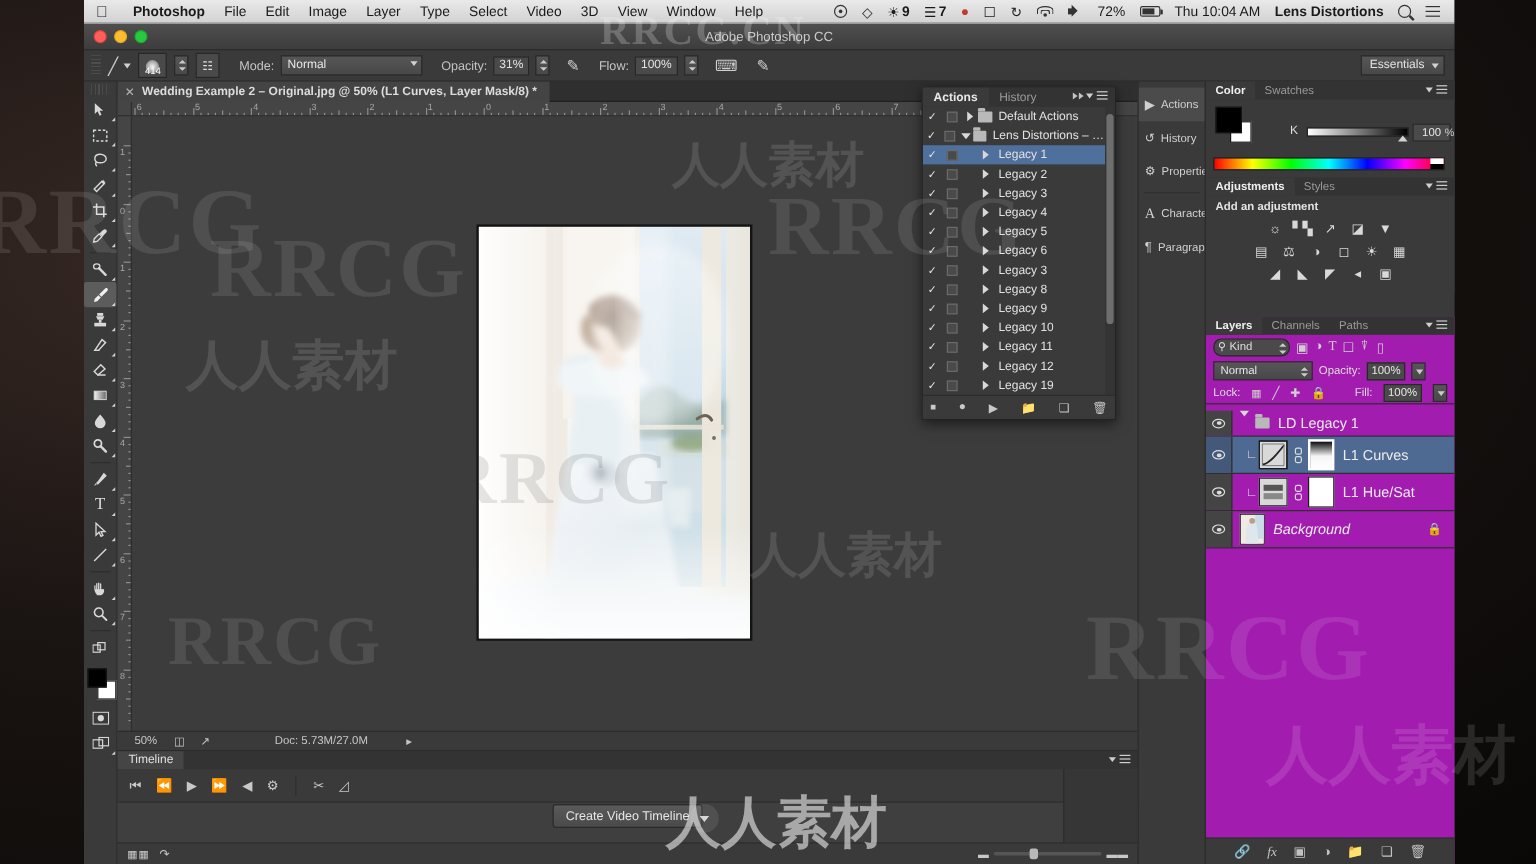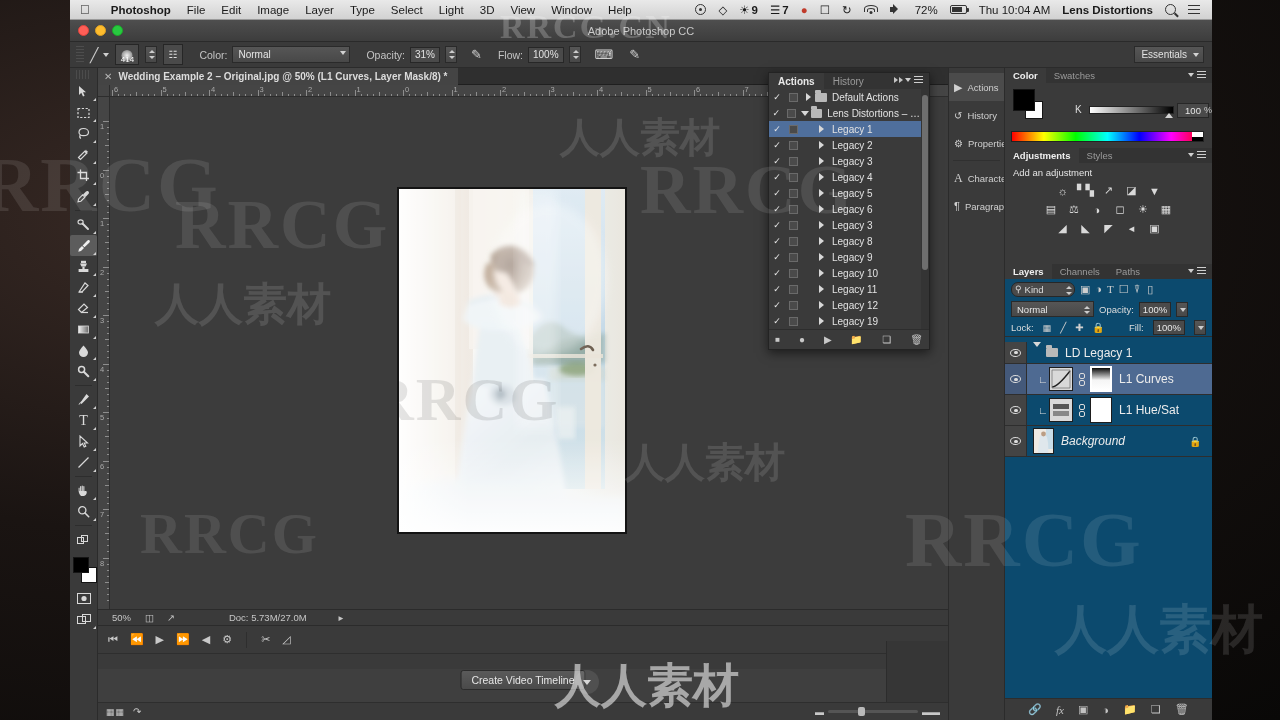--- a/index.html
+++ b/index.html
@@ -175,26 +175,26 @@
   .cswatch .b{position:absolute;left:12px;top:12px;width:18px;height:18px;background:#fff;border:1px solid #151515;}
   .kslider{position:absolute;left:84px;top:38px;width:85px;height:8px;background:linear-gradient(90deg,#fff,#000);border:1px solid #222;}
   .kthumb{position:absolute;left:84px;top:45px;width:0;height:0;border-left:4px solid transparent;border-right:4px solid transparent;border-bottom:5px solid #d4d4d4;}
   .kval{position:absolute;left:178px;top:37px;}
   .spectrum{position:absolute;left:6px;right:8px;bottom:6px;height:11px;
       background:linear-gradient(90deg,#ff0000,#ffff00,#00ff00,#00ffff,#0000ff,#ff00ff,#ff0000);border:1px solid #222;}
   .spectrum:after{content:"";position:absolute;right:0;top:0;width:11px;height:100%;background:linear-gradient(#fff 50%,#000 50%);}
 
   
   #adjpanel{height:96px;position:relative;}
-  .adjhdr{font-size:9.5px;color:#e4e4e4;font-weight:normal;padding:4px 0 3px 8px;}
+  .adjhdr{font-size:9.5px;color:#e4e4e4;font-weight:bold;padding:4px 0 3px 8px;}
   .adjrow{display:flex;justify-content:center;gap:6px;padding:2px 0;}
   .adjico{width:17px;height:15px;display:flex;align-items:center;justify-content:center;color:#d9d9d9;}
 
   
-  #layerspanel{position:absolute;left:0;right:0;top:196px;bottom:0;background:#0c4a6e;}
+  #layerspanel{position:absolute;left:0;right:0;top:196px;bottom:0;background:#a21caf;}
   .lrow-filter{height:20px;display:flex;align-items:center;gap:5px;padding:0 6px;}
   .kindsel{background:#4a4a4a;border:1px solid #272727;height:15px;display:flex;align-items:center;
       gap:3px;padding:0 3px;font-size:9.5px;color:#ddd;width:64px;position:relative;border-radius:7px;}
   .kindsel .st{position:absolute;right:2px;top:1px;width:8px;height:13px;}
   .kindsel .st:before,.kindsel .st:after{content:"";position:absolute;left:2px;width:0;height:0;border-left:3px solid transparent;border-right:3px solid transparent;}
   .kindsel .st:before{top:2px;border-bottom:3px solid #ccc;}
   .kindsel .st:after{bottom:2px;border-top:3px solid #ccc;}
   .fico{color:#cfcfcf;font-size:11px;}
   .lrow-blend{height:20px;display:flex;align-items:center;gap:5px;padding:0 6px;}
   .blendsel{background:linear-gradient(#565656,#484848);border:1px solid #2a2a2a;height:16px;font-size:9.5px;
@@ -243,21 +243,21 @@
 
   <div id="menubar">
     <span class="apple"></span>
     <span class="mi bold">Photoshop</span>
     <span class="mi">File</span>
     <span class="mi">Edit</span>
     <span class="mi">Image</span>
     <span class="mi">Layer</span>
     <span class="mi">Type</span>
     <span class="mi">Select</span>
-    <span class="mi">Light</span>
+    <span class="mi">Video</span>
     <span class="mi">3D</span>
     <span class="mi">View</span>
     <span class="mi">Window</span>
     <span class="mi">Help</span>
     <span class="right">
       <span class="mi">
           <span class="ico-circ"></span>
         </span>
       <span class="mi">◇</span>
       <span class="mi">☀<span style="margin-left:2px;font-weight:bold;">9</span></span>
@@ -318,21 +318,21 @@
       </span>
       <span class="brushprev">
         <span class="dot"></span>
         <span class="num">414</span>
       </span>
       <span class="ob-stepper"></span>
       <span class="brushprev" style="width:20px;">
         <span style="position:absolute;left:4px;top:4px;font-size:10px;color:#ddd;">☷</span>
       </span>
       <span class="obseg" style="margin-left:10px;">
-        <span class="ob-lbl">Color:</span>
+        <span class="ob-lbl">Mode:</span>
         <span class="ob-select">Normal</span>
       </span>
       <span class="obseg" style="margin-left:10px;">
         <span class="ob-lbl">Opacity:</span>
         <span class="ob-field">31%</span>
         <span class="ob-stepper"></span>
       </span>
       <span style="margin-left:8px;font-size:13px;color:#cfcfcf;">✎</span>
       <span class="obseg" style="margin-left:10px;">
         <span class="ob-lbl">Flow:</span>
@@ -844,20 +844,27 @@
 
     <div id="statusbar">
       <span>50%</span>
       <span style="letter-spacing:-1px;">◫</span>
       <span>↗</span>
       <span style="margin-left:40px;">Doc: 5.73M/27.0M</span>
       <span style="margin-left:18px;">▸</span>
     </div>
 
     <div id="timeline">
+      <div id="tl-tabbar">
+        <span class="tab">Timeline</span>
+        <span class="panelmenu">
+          <span class="pm-tri"></span>
+          <span class="pm-lines"></span>
+        </span>
+      </div>
       <div id="tl-ctrl">
         <span class="tb">⏮</span>
         <span class="tb">⏪</span>
         <span class="tb">▶</span>
         <span class="tb">⏩</span>
         <span class="tb">◀</span>
         <span class="tb">⚙</span>
         <span style="width:1px;height:16px;background:#2e2e2e;margin:0 2px;"></span>
         <span class="tb">✂</span>
         <span class="tb">◿</span>

